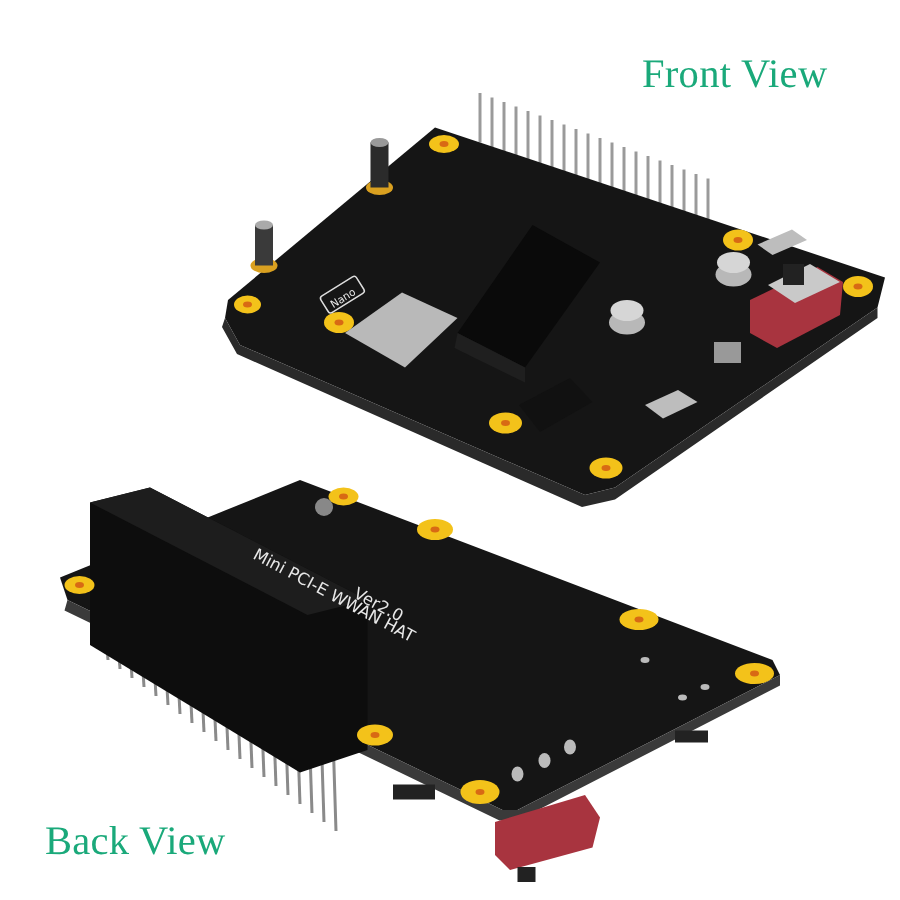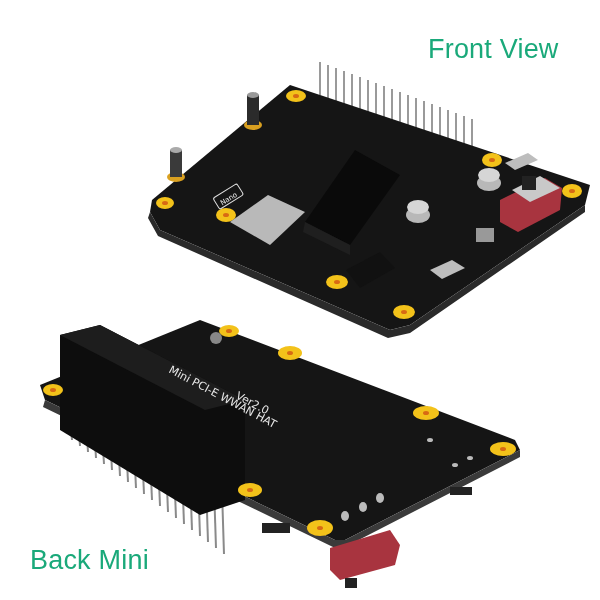--- a/index.html
+++ b/index.html
@@ -1,27 +1,27 @@
 <!DOCTYPE html>
 <html><head>
 <meta charset="utf-8">
 <style>
   html,body{margin:0;padding:0;background:#ffffff;}
   body{width:600px;height:600px;position:relative;overflow:hidden;font-family:"DejaVu Sans",sans-serif;}
-  .label{position:absolute;color:#1aa97a;font-family:Liberation Sans, sans-serif;font-size:27px;letter-spacing:0.2px;}
+  .label{position:absolute;color:#1aa97a;font-family:Liberation Serif, serif;font-size:27px;letter-spacing:0.2px;}
   #front-label{left:428px;top:34px;}
   #back-label{left:30px;top:545px;}
   svg{position:absolute;left:0;top:0;}
   .pcbtext{fill:#e8e8e8;font-family:"DejaVu Sans",sans-serif;}
 </style>
 </head>
 <body>
 
 <div class="label" id="front-label">Front View</div>
-<div class="label" id="back-label">Back Mini</div>
+<div class="label" id="back-label">Back View</div>
 
 <svg width="600" height="600" viewBox="0 0 600 600">
 
   <g>
 
     <g stroke="#9a9a9a" stroke-width="2">
       <line x1="320" y1="62" x2="320" y2="95"></line>
         <line x1="328" y1="65" x2="328" y2="98"></line>
       <line x1="336" y1="68" x2="336" y2="101"></line>
         <line x1="344" y1="71" x2="344" y2="104"></line>

